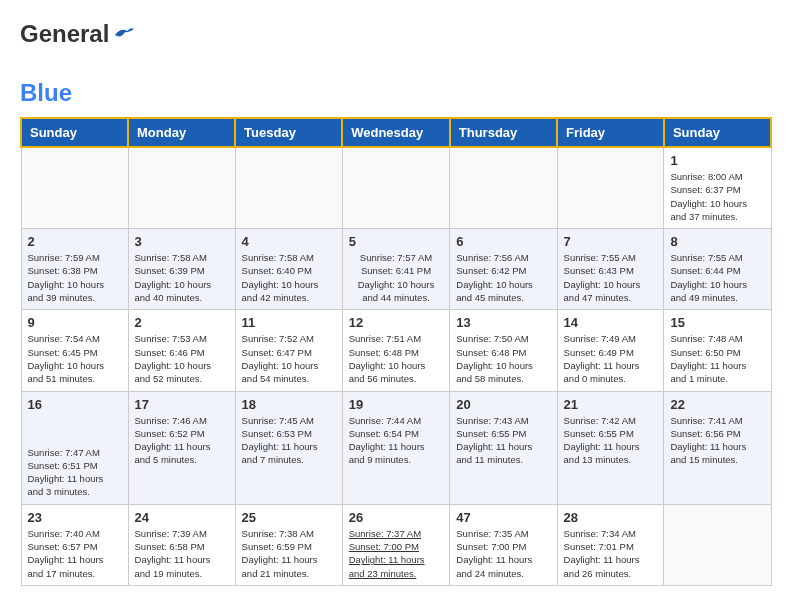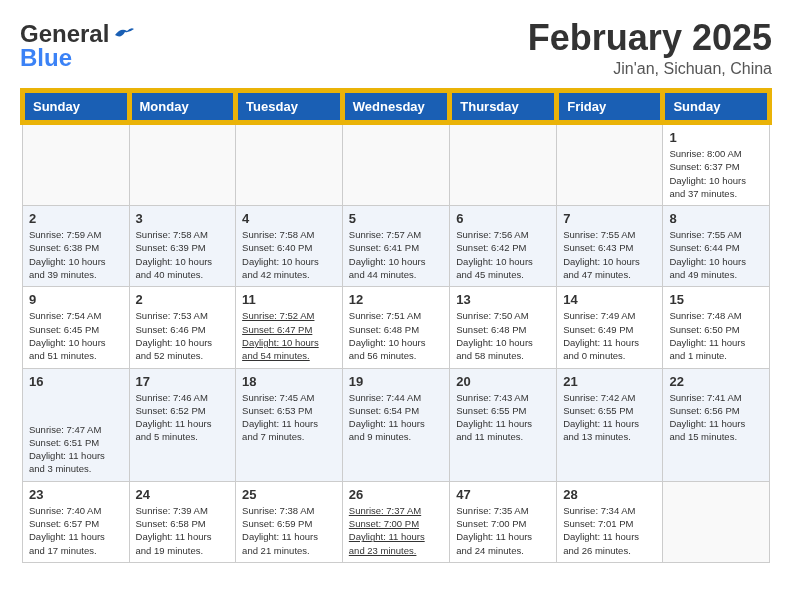--- a/index.html
+++ b/index.html
@@ -13,20 +13,21 @@
     .header {
       display: flex;
       justify-content: space-between;
       align-items: flex-start;
       margin-bottom: 10px;
     }
     .logo {
       display: flex;
       flex-direction: column;
       align-items: flex-start;
+      gap: 35px;
     }
     .title-section {
       text-align: right;
     }
     .month-title {
       font-size: 36px;
       font-weight: bold;
       color: #333;
       line-height: 1;
     }
@@ -40,21 +41,21 @@
       border-collapse: collapse;
       border: 1px solid #ccc;
     }
     .calendar th {
       background: #1a5fb4;
       color: #fff;
       font-size: 13px;
       font-weight: bold;
       padding: 6px 8px;
       text-align: left;
-      border: 5px solid #eab308;
+      border: 2px solid #eab308;
     }
     .calendar td {
       vertical-align: top;
       padding: 5px 6px;
       border: 1px solid #ccc;
       width: 108px;
       min-height: 90px;
       font-size: 10px;
       color: #333;
       background: #fff;
@@ -83,24 +84,20 @@
 <div class="header">
   <div class="logo">
     <div style="display:flex; align-items:center; gap:4px;">
       <span style="font-size:24px; font-weight:bold; color:#333;">General</span>
       <svg width="22" height="18" viewBox="0 0 22 18">
         <path d="M2 10 Q8 2 14 6 Q18 2 21 4 Q16 8 12 7 Q8 14 2 10Z" fill="#1a5fb4"></path>
       </svg>
     </div>
     <span style="font-size:24px; font-weight:bold; color:#3b82f6; margin-top:-4px;">Blue</span>
   </div>
-  <div class="title-section">
-    <div class="month-title">February 2025</div>
-    <div class="location">Jin'an, Sichuan, China</div>
-  </div>
 </div>
 
 <table class="calendar">
   <thead>
     <tr>
     <th>Sunday</th>
         <th>Monday</th>
         <th>Tuesday</th>
         <th>Wednesday</th>
         <th>Thursday</th>
@@ -141,21 +138,21 @@
         </td>
         <td>
           <span class="day-number">4</span>
           <div class="day-info" style="white-space: pre-line;">Sunrise: 7:58 AM
 Sunset: 6:40 PM
 Daylight: 10 hours
 and 42 minutes.</div>
         </td>
         <td>
           <span class="day-number">5</span>
-          <div class="day-info" style="white-space: pre-line;">Sunrise: 7:57 AM
+          <div class="day-info" style="white-space: pre-line; text-align: center;">Sunrise: 7:57 AM
 Sunset: 6:41 PM
 Daylight: 10 hours
 and 44 minutes.</div>
         </td>
         <td>
           <span class="day-number">6</span>
           <div class="day-info" style="white-space: pre-line;">Sunrise: 7:56 AM
 Sunset: 6:42 PM
 Daylight: 10 hours
 and 45 minutes.</div>
@@ -185,21 +182,21 @@
         </td>
         <td>
           <span class="day-number">2</span>
           <div class="day-info" style="white-space: pre-line;">Sunrise: 7:53 AM
 Sunset: 6:46 PM
 Daylight: 10 hours
 and 52 minutes.</div>
         </td>
         <td>
           <span class="day-number">11</span>
-          <div class="day-info" style="white-space: pre-line; text-decoration: underline;">Sunrise: 7:52 AM
+          <div class="day-info" style="white-space: pre-line;">Sunrise: 7:52 AM
 Sunset: 6:47 PM
 Daylight: 10 hours
 and 54 minutes.</div>
         </td>
         <td>
           <span class="day-number">12</span>
           <div class="day-info" style="white-space: pre-line;">Sunrise: 7:51 AM
 Sunset: 6:48 PM
 Daylight: 10 hours
 and 56 minutes.</div>

